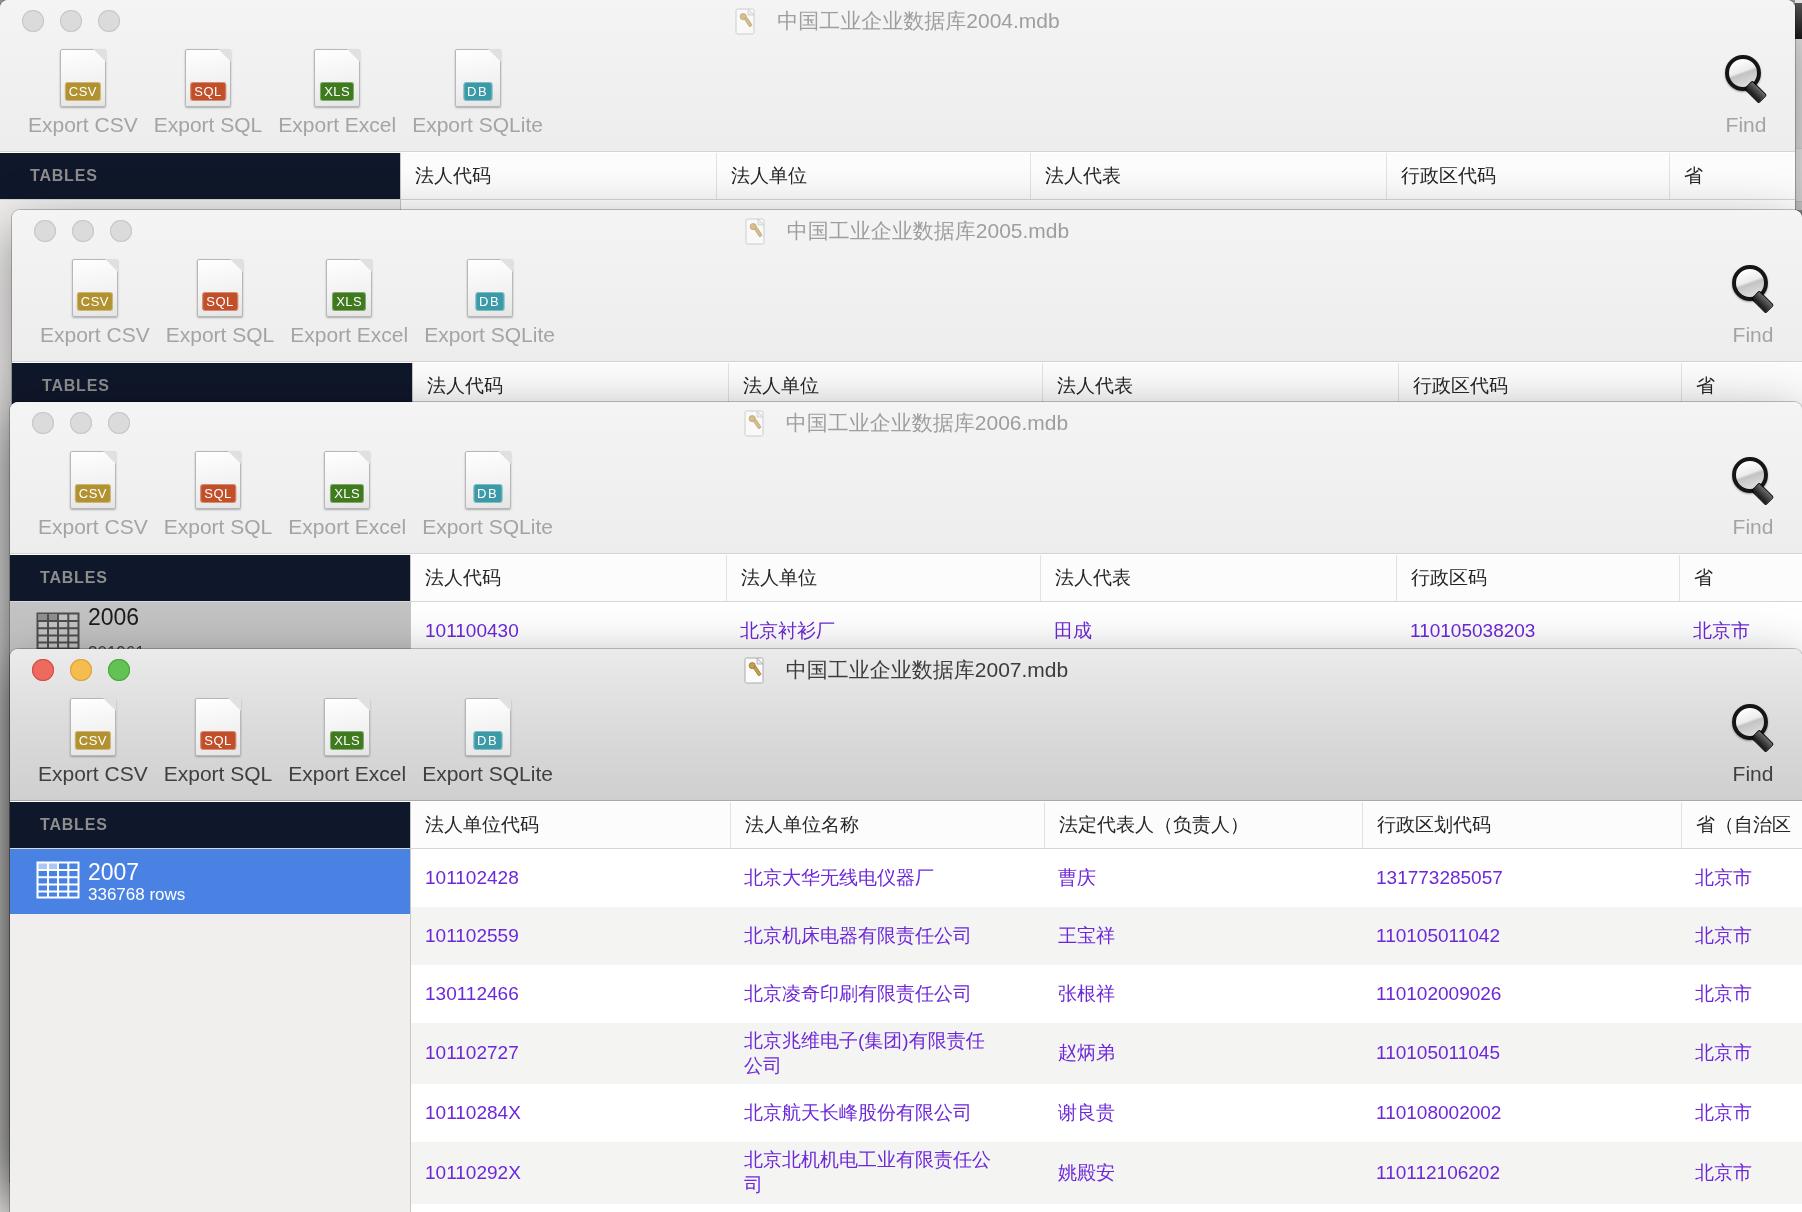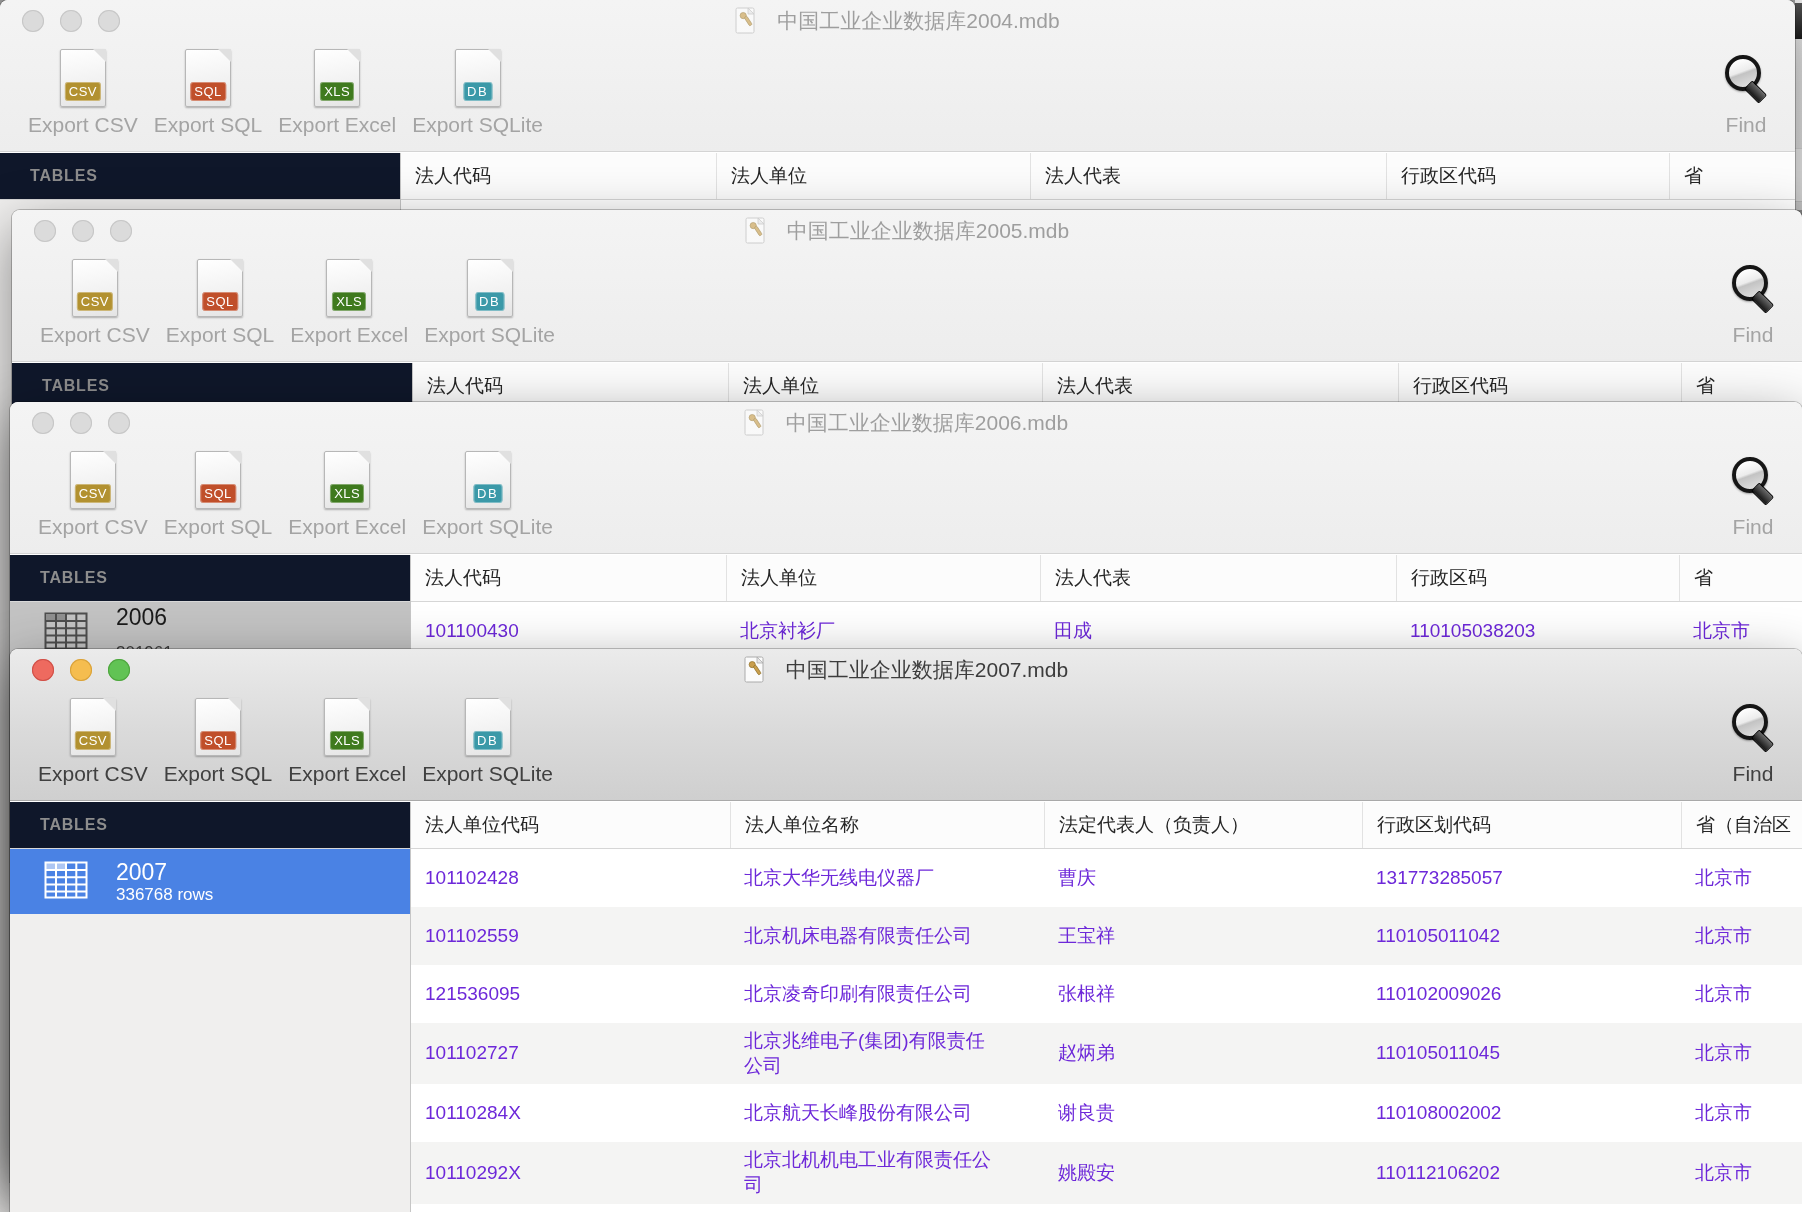--- a/index.html
+++ b/index.html
@@ -21,21 +21,21 @@
   .inactive .chrome { background:linear-gradient(#f4f4f4, #ededed); border-bottom-color:#d4d4d4; }
 
   .titlebar { height:42px; position:relative; display:flex; align-items:center; justify-content:center; }
   .lights { position:absolute; left:22px; top:10px; display:flex; gap:16px; }
   .light { width:22px; height:22px; border-radius:50%; }
   .active .l-red    { background:#ee6a5f; box-shadow:inset 0 0 0 1px #cf5048; }
   .active .l-yellow { background:#f5bd4f; box-shadow:inset 0 0 0 1px #d8a23c; }
   .active .l-green  { background:#61c354; box-shadow:inset 0 0 0 1px #4fa53f; }
   .inactive .light  { background:#dbdbdb; box-shadow:inset 0 0 0 1px #c7c7c7; }
 
-  .title { display:flex; align-items:flex-start; gap:20px; font-size:21px; }
+  .title { display:flex; align-items:center; gap:20px; font-size:21px; }
   .active .title-text   { color:#3c3c3c; }
   .inactive .title-text { color:#9e9e9e; }
   .proxy-icon { display:inline-flex; opacity:0.95; }
   .inactive .proxy-icon { opacity:0.6; }
 
   .toolbar { display:flex; align-items:flex-start; padding:4px 26px 0 28px; gap:16px; }
   .tool { display:flex; flex-direction:column; align-items:center; }
   .icon-slot { height:64px; display:flex; align-items:center; }
   .tool-label { font-size:21px; margin-top:3px; white-space:nowrap; }
   .active .tool-label   { color:#404040; }
@@ -69,21 +69,21 @@
   .mag::after { content:''; position:absolute; right:3px; bottom:6px; width:19px; height:10px;
            background:linear-gradient(#6a6a6a,#141414); border:1px solid #000; border-radius:2px;
            transform:rotate(45deg); }
 
   
   .wbody { position:absolute; top:153px; left:0; right:0; bottom:0; display:flex; }
   .side { width:401px; background:#f0efee; border-right:1px solid #c6c6c6; flex:none; }
   .side-head { height:47px; background:#0f172a; border-bottom:1px solid #d8d8d8;
            display:flex; align-items:center; padding-left:30px;
            font-size:16px; font-weight:700; letter-spacing:0.8px; color:#8d8d8d; }
-  .side-item { height:65px; display:flex; align-items:center; gap:28px; padding-left:34px; }
+  .side-item { height:65px; display:flex; align-items:center; gap:8px; padding-left:26px; }
   #w2 .side-item { height:62px; }
   .selected-blue { background:#4a82e4; }
   .selected-gray { background:#c3c3c3; }
   .t-name { font-size:23px; line-height:1.15; }
   .t-rows { font-size:17px; line-height:1.15; }
   .selected-blue .t-name, .selected-blue .t-rows { color:#ffffff; }
   .selected-gray .t-name { color:#1b1b1b; }
   .selected-gray .t-rows { color:#3c3c3c;margin-top:13px; }
 
   .content { flex:1; background:#fff; overflow:hidden; }
@@ -482,21 +482,21 @@
         <div class="td">北京市</div>
       </div>
       <div class="trow even">
         <div class="td">101102559</div>
         <div class="td">北京机床电器有限责任公司</div>
         <div class="td">王宝祥</div>
         <div class="td">110105011042</div>
         <div class="td">北京市</div>
       </div>
       <div class="trow">
-        <div class="td">121536095</div>
+        <div class="td">130112466</div>
         <div class="td">北京凌奇印刷有限责任公司</div>
         <div class="td">张根祥</div>
         <div class="td">110102009026</div>
         <div class="td">北京市</div>
       </div>
       <div class="trow even">
         <div class="td">101102727</div>
         <div class="td">北京兆维电子(集团)有限责任公司</div>
         <div class="td">赵炳弟</div>
         <div class="td">110105011045</div>

